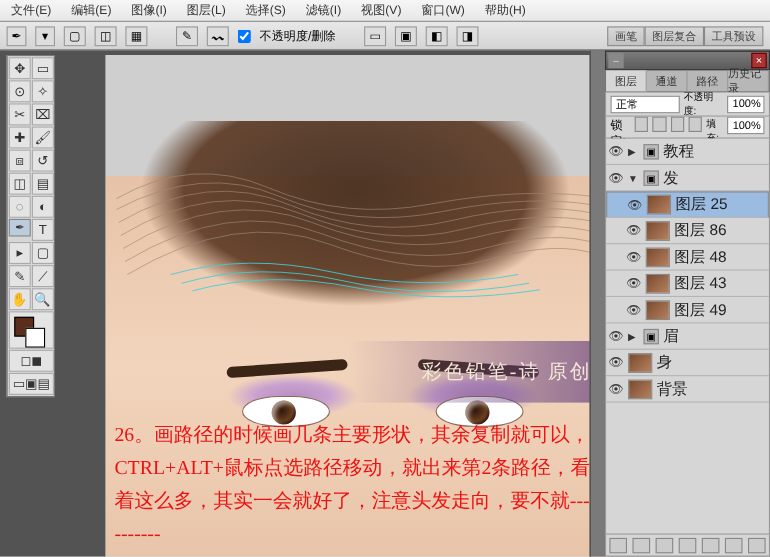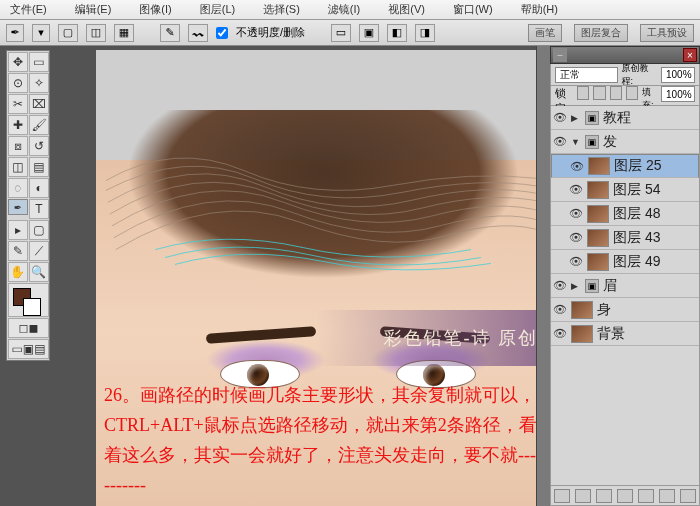--- a/index.html
+++ b/index.html
@@ -1,24 +1,24 @@
 <!DOCTYPE html>
 <html><head>
 <meta charset="utf-8">
 <style>
 *{margin:0;padding:0;box-sizing:border-box;font-family:"Microsoft YaHei",SimSun,sans-serif;font-size:11px}
 body{width:700px;height:506px;background:#535353;overflow:hidden}
-.menubar{height:20px;background:linear-gradient(#f6f6f6,#e7e7e7);border-bottom:1px solid #999;display:flex;align-items:center;padding:0 4px;gap:16px}
+.menubar{height:20px;background:linear-gradient(#f6f6f6,#e7e7e7);border-bottom:1px solid #999;display:flex;align-items:center;padding:0 4px;gap:6px}
 .menubar span{color:#333;padding:2px 6px;cursor:default}
 .optbar{height:26px;background:linear-gradient(#e8e8e8,#d4d4d4);border-bottom:1px solid #888;display:flex;align-items:center;padding:0 6px;gap:8px}
 .optbar .penicon{width:18px;height:18px;background:#ddd;border:1px solid #999;display:flex;align-items:center;justify-content:center}
 .dd{width:18px;height:18px;background:#ddd;border:1px solid #999;display:inline-flex;align-items:center;justify-content:center}
 .segbtn{width:20px;height:18px;background:#ddd;border:1px solid #999;display:inline-flex;align-items:center;justify-content:center}
 .cb{width:12px;height:12px}
-.optright{margin-left:auto;display:flex;gap:12px}
+.optright{margin-left:auto;display:flex;gap:0}
 .tabbtn{height:18px;padding:0 6px;background:linear-gradient(#d8d8d8,#c2c2c2);border:1px solid #888;color:#444;font-size:10px;display:flex;align-items:center}
 .toolbox{position:absolute;left:6px;top:50px;width:44px;background:#d6d6d6;border:1px solid #777;display:grid;grid-template-columns:1fr 1fr;gap:1px;padding:1px}
 .tool{width:20px;height:20px;background:#e4e4e4;border:1px solid #aaa;display:flex;align-items:center;justify-content:center;font-size:12px;color:#333}
 .tool.sel{background:#bcd}
 .swatch{grid-column:1/3;height:34px;background:#e4e4e4;border:1px solid #aaa;position:relative}
 .swatch .fg{position:absolute;left:4px;top:4px;width:18px;height:18px;background:#5a2e1a;border:1px solid #000}
 .swatch .bg{position:absolute;left:14px;top:14px;width:18px;height:18px;background:#fff;border:1px solid #000}
 .canvas{position:absolute;left:96px;top:50px;right:150px;bottom:0;background:#fff;overflow:hidden}
 .artgrey{position:absolute;left:0;top:0;right:0;height:110px;background:#cfcfcf}
 .face{position:absolute;left:0;top:110px;right:0;bottom:0;background:linear-gradient(180deg,#e6c3a8 0%,#f2d4bc 50%,#e8c5aa 100%)}
@@ -162,23 +162,29 @@
   <div class="redtext" data-interactable="false">26。画路径的时候画几条主要形状，其余复制就可以，CTRL+ALT+鼠标点选路径移动，就出来第2条路径，看着这么多，其实一会就好了，注意头发走向，要不就-----------</div>
 </div>
 
 <div class="handles" data-interactable="true"></div>
 
 <div class="panels" data-interactable="false">
   <div class="panelhdr" data-interactable="false">
     <div style="margin-right:auto;width:14px;height:14px;background:#888;color:#ddd;font-size:9px;display:flex;align-items:center;justify-content:center" data-interactable="true">–</div>
     <div class="x" data-interactable="true">×</div>
   </div>
+  <div class="ptabs" data-interactable="false">
+    <div class="ptab act" data-interactable="true">图层</div>
+    <div class="ptab" data-interactable="true">通道</div>
+    <div class="ptab" data-interactable="true">路径</div>
+    <div class="ptab" data-interactable="true">历史记录</div>
+  </div>
   <div class="prow" data-interactable="false">
     <div class="sel" style="width:67px" data-interactable="true">正常</div>
-    <span style="font-size:9px" data-interactable="false">原创教程:</span>
+    <span style="font-size:9px" data-interactable="false">不透明度:</span>
     <div class="sel" style="width:34px" data-interactable="true">100%</div>
   </div>
   <div class="lockrow" data-interactable="false">
     <span data-interactable="false">锁定:</span>
     <div class="lockbtn" data-interactable="true"></div>
     <div class="lockbtn" data-interactable="true"></div>
     <div class="lockbtn" data-interactable="true"></div>
     <div class="lockbtn" data-interactable="true"></div>
     <span style="margin-left:auto;font-size:9px" data-interactable="false">填充:</span>
     <div class="sel" style="width:34px" data-interactable="true">100%</div>
@@ -197,21 +203,21 @@
         <div class="lname" data-interactable="true">发</div>
       </div>
       <div class="lrow sub sel" data-interactable="true">
         <div class="vis" data-interactable="true">👁</div>
         <div class="thumb fill" data-interactable="true"></div>
         <div class="lname" data-interactable="true">图层 25</div>
       </div>
       <div class="lrow sub" data-interactable="true">
         <div class="vis" data-interactable="true">👁</div>
         <div class="thumb fill" data-interactable="true"></div>
-        <div class="lname" data-interactable="true">图层 54</div>
+        <div class="lname" data-interactable="true">图层 86</div>
       </div>
       <div class="lrow sub" data-interactable="true">
         <div class="vis" data-interactable="true">👁</div>
         <div class="thumb fill" data-interactable="true"></div>
         <div class="lname" data-interactable="true">图层 48</div>
       </div>
       <div class="lrow sub" data-interactable="true">
         <div class="vis" data-interactable="true">👁</div>
         <div class="thumb fill" data-interactable="true"></div>
         <div class="lname" data-interactable="true">图层 43</div>

